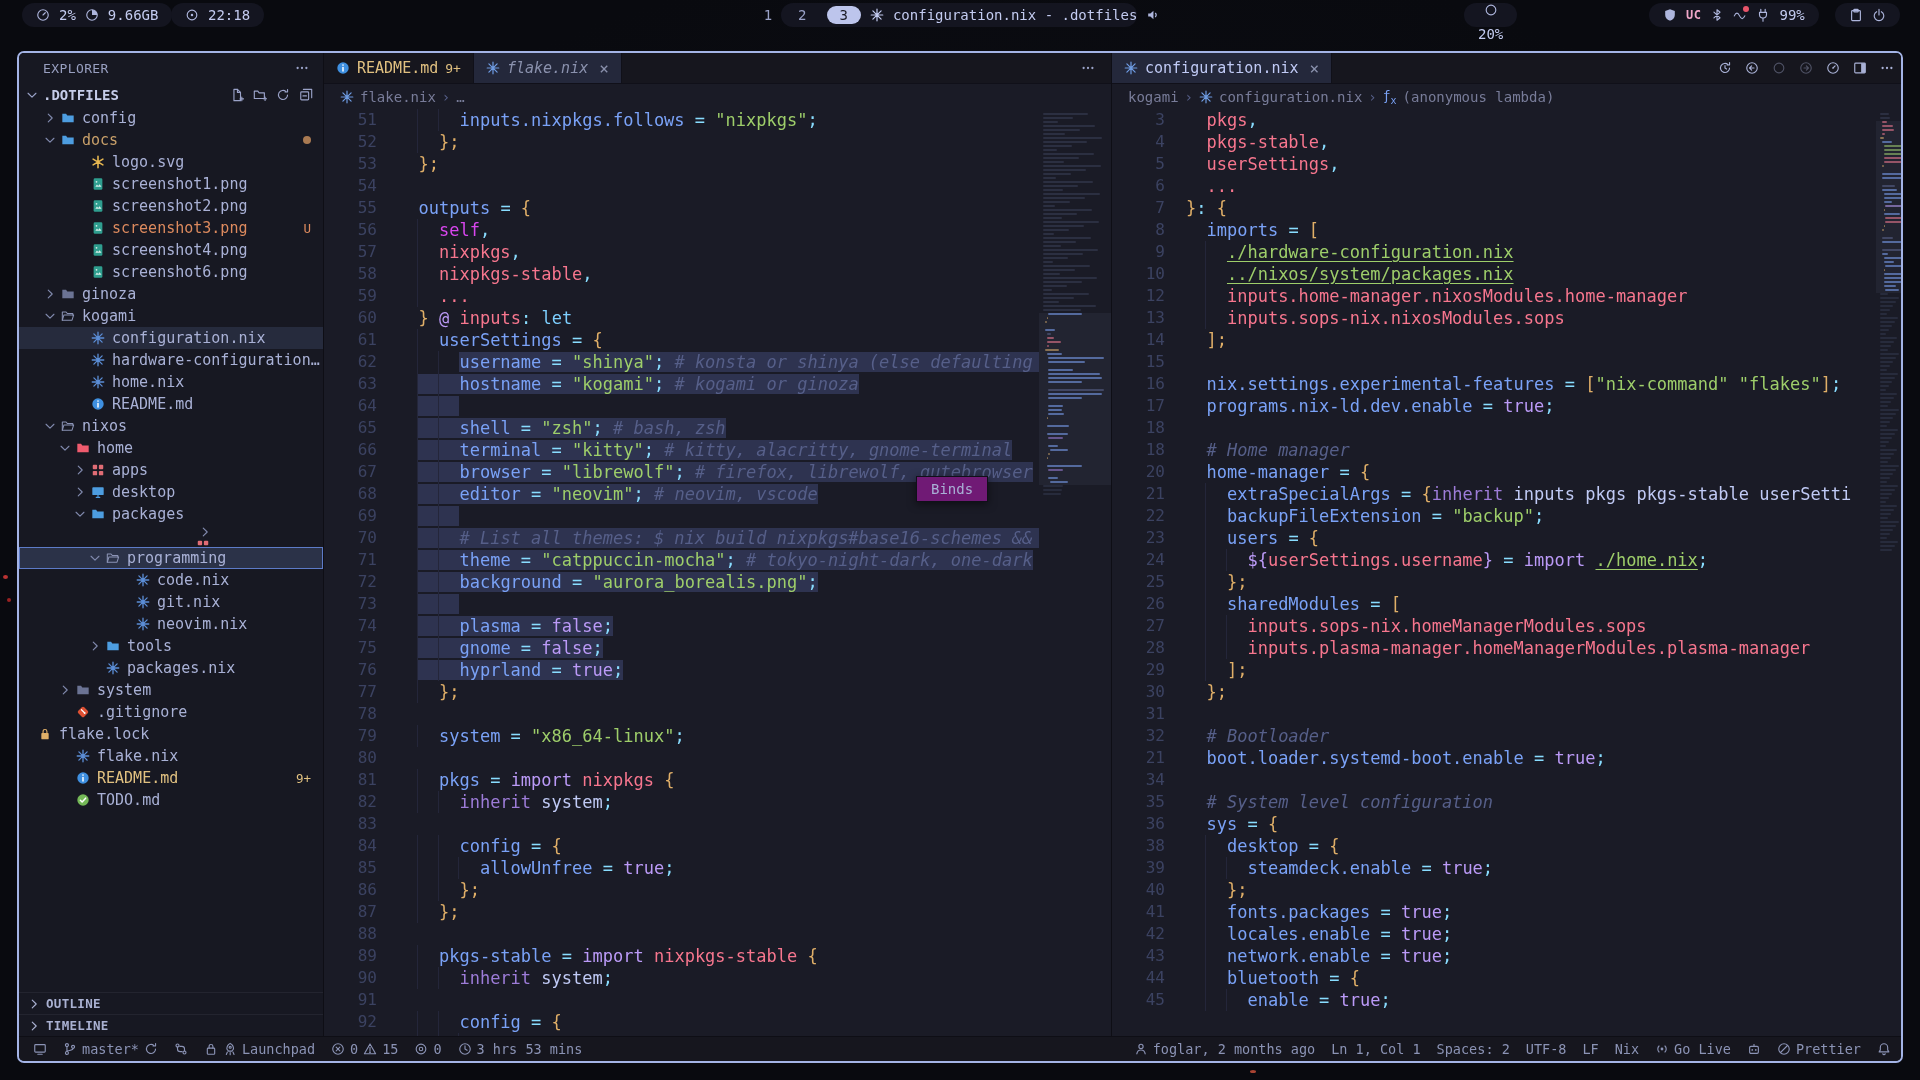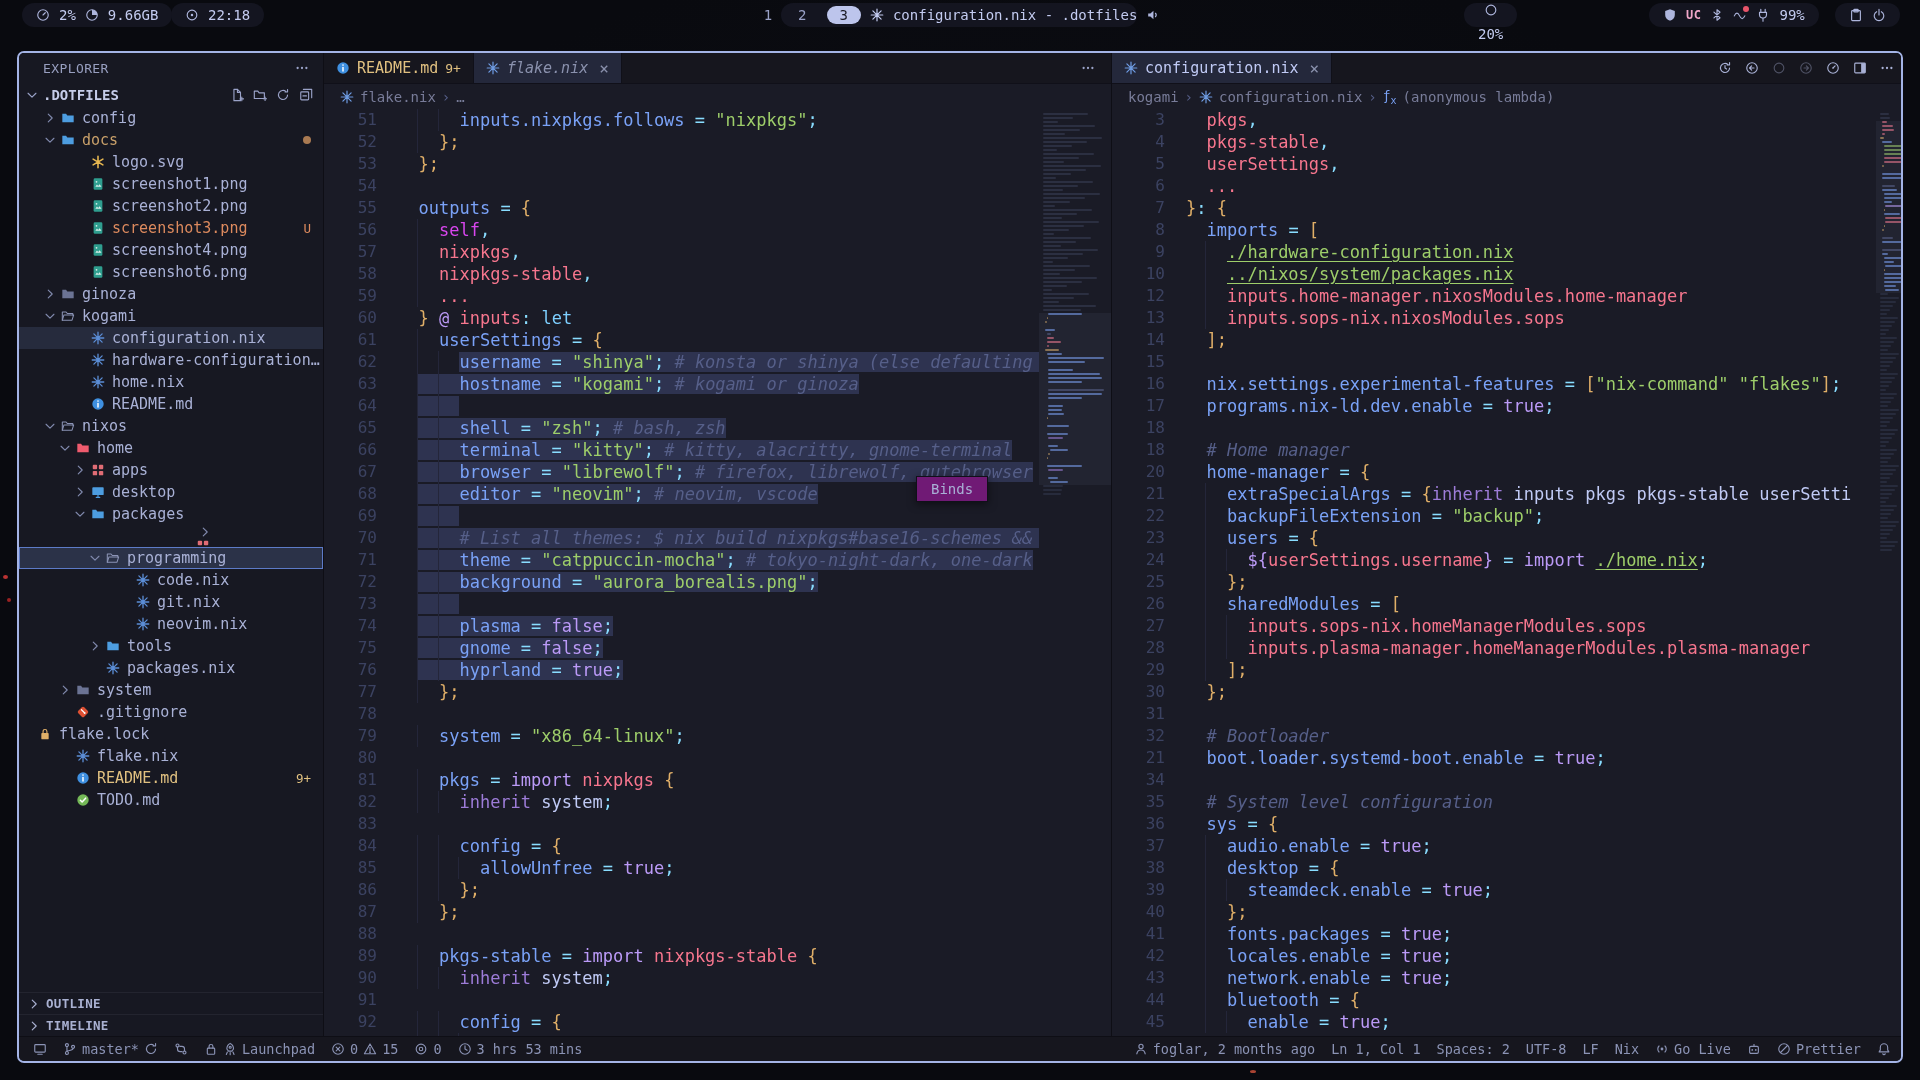--- a/index.html
+++ b/index.html
@@ -956,21 +956,20 @@
             <div class="cl"><span class="ln">27</span><span class="lt"><span class="c-d">      </span><span class="c-va">inputs.sops-nix.homeManagerModules.sops</span><span class="guides" style="width: 58.2px;"></span></span></div>
             <div class="cl"><span class="ln">28</span><span class="lt"><span class="c-d">      </span><span class="c-va">inputs.plasma-manager.homeManagerModules.plasma-manager</span><span class="guides" style="width: 58.2px;"></span></span></div>
             <div class="cl"><span class="ln">29</span><span class="lt"><span class="c-d">    </span><span class="c-br">];</span><span class="guides" style="width: 37.8px;"></span></span></div>
             <div class="cl"><span class="ln">30</span><span class="lt"><span class="c-d">  </span><span class="c-br">};</span><span class="guides" style="width: 17.4px;"></span></span></div>
             <div class="cl"><span class="ln">31</span><span class="lt"></span></div>
             <div class="cl"><span class="ln">32</span><span class="lt"><span class="c-d">  </span><span class="c-cm"># Bootloader</span><span class="guides" style="width: 17.4px;"></span></span></div>
             <div class="cl"><span class="ln">21</span><span class="lt"><span class="c-d">  </span><span class="c-pr">boot.loader.systemd-boot.enable</span><span class="c-op"> = </span><span class="c-bo">true</span><span class="c-op">;</span><span class="guides" style="width: 17.4px;"></span></span></div>
             <div class="cl"><span class="ln">34</span><span class="lt"></span></div>
             <div class="cl"><span class="ln">35</span><span class="lt"><span class="c-d">  </span><span class="c-cm"># System level configuration</span><span class="guides" style="width: 17.4px;"></span></span></div>
             <div class="cl"><span class="ln">36</span><span class="lt"><span class="c-d">  </span><span class="c-pr">sys</span><span class="c-op"> = </span><span class="c-br">{</span><span class="guides" style="width: 17.4px;"></span></span></div>
-            <div class="cl"><span class="ln">37</span><span class="lt"><span class="c-d">    </span><span class="c-pr">audio.enable</span><span class="c-op"> = </span><span class="c-bo">true</span><span class="c-op">;</span><span class="guides" style="width: 37.8px;"></span></span></div>
             <div class="cl"><span class="ln">38</span><span class="lt"><span class="c-d">    </span><span class="c-pr">desktop</span><span class="c-op"> = </span><span class="c-br">{</span><span class="guides" style="width: 37.8px;"></span></span></div>
             <div class="cl"><span class="ln">39</span><span class="lt"><span class="c-d">      </span><span class="c-pr">steamdeck.enable</span><span class="c-op"> = </span><span class="c-bo">true</span><span class="c-op">;</span><span class="guides" style="width: 58.2px;"></span></span></div>
             <div class="cl"><span class="ln">40</span><span class="lt"><span class="c-d">    </span><span class="c-br">};</span><span class="guides" style="width: 37.8px;"></span></span></div>
             <div class="cl"><span class="ln">41</span><span class="lt"><span class="c-d">    </span><span class="c-pr">fonts.packages</span><span class="c-op"> = </span><span class="c-bo">true</span><span class="c-op">;</span><span class="guides" style="width: 37.8px;"></span></span></div>
             <div class="cl"><span class="ln">42</span><span class="lt"><span class="c-d">    </span><span class="c-pr">locales.enable</span><span class="c-op"> = </span><span class="c-bo">true</span><span class="c-op">;</span><span class="guides" style="width: 37.8px;"></span></span></div>
             <div class="cl"><span class="ln">43</span><span class="lt"><span class="c-d">    </span><span class="c-pr">network.enable</span><span class="c-op"> = </span><span class="c-bo">true</span><span class="c-op">;</span><span class="guides" style="width: 37.8px;"></span></span></div>
             <div class="cl"><span class="ln">44</span><span class="lt"><span class="c-d">    </span><span class="c-pr">bluetooth</span><span class="c-op"> = </span><span class="c-br">{</span><span class="guides" style="width: 37.8px;"></span></span></div>
             <div class="cl"><span class="ln">45</span><span class="lt"><span class="c-d">      </span><span class="c-pr">enable</span><span class="c-op"> = </span><span class="c-bo">true</span><span class="c-op">;</span><span class="guides" style="width: 58.2px;"></span></span></div>
           </div>
         <div class="minimap mm-r" id="mm-right">

